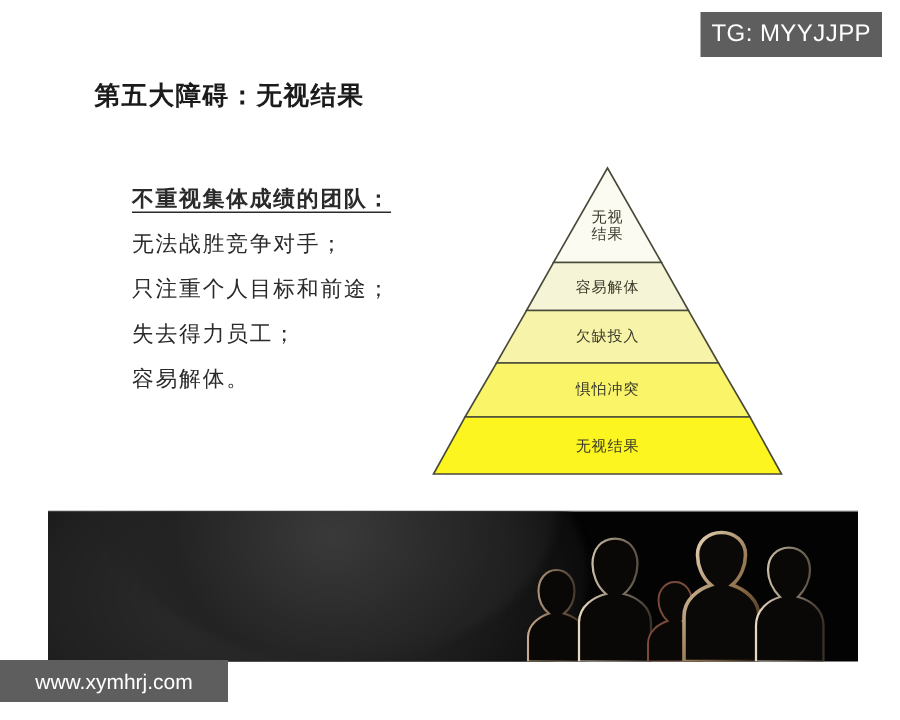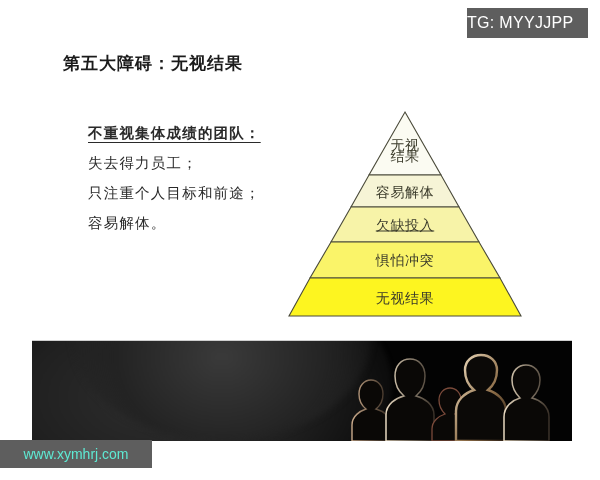--- a/index.html
+++ b/index.html
@@ -21,20 +21,21 @@
     position: absolute;
     left: 467px;
     top: 8px;
     width: 121px;
     height: 30px;
     background: #5e5e5e;
     color: #ffffff;
     font-family: "Liberation Sans", "DejaVu Sans", sans-serif;
     font-size: 16px;
     line-height: 30px;
+    text-align: center;
     letter-spacing: 0.3px;
     white-space: nowrap;
   }
 
   
   .slide-title {
     position: absolute;
     left: 63px;
     top: 52px;
     font-family: "DejaVu Sans", "Liberation Sans", sans-serif;
@@ -77,21 +78,21 @@
     height: 218px;
   }
   .pyramid svg {
     display: block;
     width: 242px;
     height: 218px;
   }
   .pyr-label {
     position: absolute;
     font-family: "DejaVu Serif", "Liberation Serif", serif;
-    font-size: 14px;
+    font-size: 10px;
     color: #3a3a2a;
     letter-spacing: 0.6px;
     text-align: left;
     white-space: nowrap;
     transform: translate(-50%, -50%);
     line-height: 11px;
   }
 
   
   .photo-band {
@@ -133,41 +134,42 @@
   }
 
   
   .watermark {
     position: absolute;
     left: 0px;
     top: 440px;
     width: 152px;
     height: 28px;
     background: #5e5e5e;
-    color: #5eead4;
+    color: #ffffff;
     font-family: "Liberation Sans", "DejaVu Sans", sans-serif;
     font-size: 14px;
     line-height: 28px;
     text-align: center;
     white-space: nowrap;
   }
 </style>
 </head>
 <body>
 
 <div class="tg-badge">TG: MYYJJPP</div>
 
 <div class="slide-title">第五大障碍：无视结果</div>
 
 <div class="body-text">
   <div>
     <span class="bt-line heading">不重视集体成绩的团队：</span>
   </div>
+  <div class="bt-line">无法战胜竞争对手；</div>
+  <div class="bt-line">只注重个人目标和前途；</div>
   <div class="bt-line">失去得力员工；</div>
-  <div class="bt-line">只注重个人目标和前途；</div>
   <div class="bt-line">容易解体。</div>
 </div>
 
 <div class="pyramid">
   <svg viewBox="0 0 242 218" xmlns="http://www.w3.org/2000/svg">
 
     <polygon points="120,7 156,70 84,70" fill="#fbfbf2" stroke="#4a4a3a" stroke-width="1.1"></polygon>
 
     <polygon points="84,70 156,70 174,102 66,102" fill="#f6f4d6" stroke="#4a4a3a" stroke-width="1.1"></polygon>
 
@@ -176,21 +178,21 @@
     <polygon points="46,137 194,137 215,173 25,173" fill="#faf469" stroke="#4a4a3a" stroke-width="1.1"></polygon>
 
     <polygon points="25,173 215,173 236,211 4,211" fill="#fdf520" stroke="#4a4a3a" stroke-width="1.1"></polygon>
   </svg>
 
   <div class="pyr-label" style="left:120px; top:46px;">
     <span>无视</span><br>
     <span>结果</span>
   </div>
   <div class="pyr-label" style="left:120px; top:87px;">容易解体</div>
-  <div class="pyr-label" style="left:120px; top:120px;text-decoration:underline;">欠缺投入</div>
+  <div class="pyr-label" style="left:120px; top:120px;">欠缺投入</div>
   <div class="pyr-label" style="left:120px; top:155px;">惧怕冲突</div>
   <div class="pyr-label" style="left:120px; top:193px;">无视结果</div>
 </div>
 
 <div class="photo-band">
   <div class="pb-glow"></div>
   <div class="pb-glow2"></div>
   <svg class="pb-people" viewBox="0 0 230 88" xmlns="http://www.w3.org/2000/svg">
     <defs>
       <linearGradient id="rim1" x1="0" y1="0" x2="1" y2="0">

